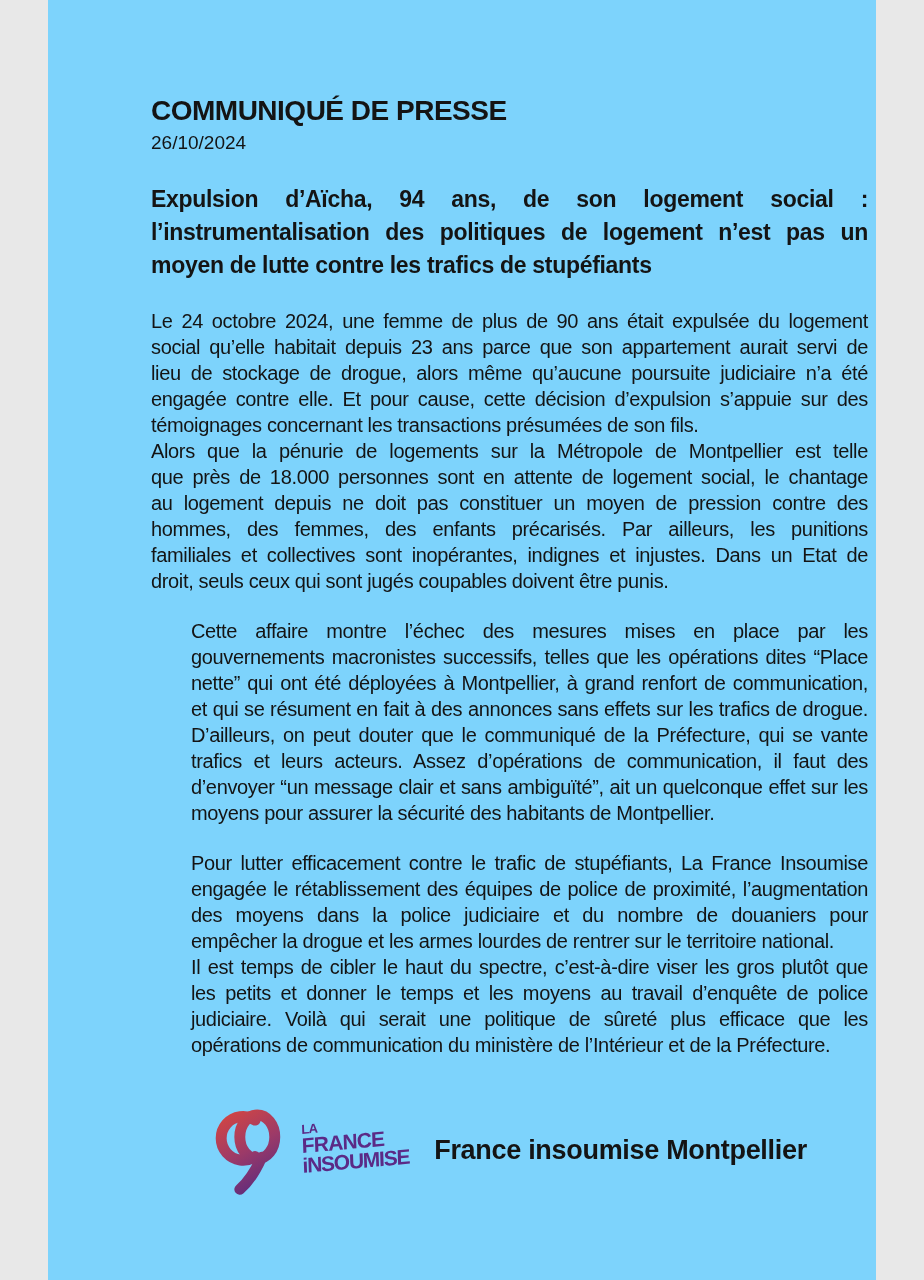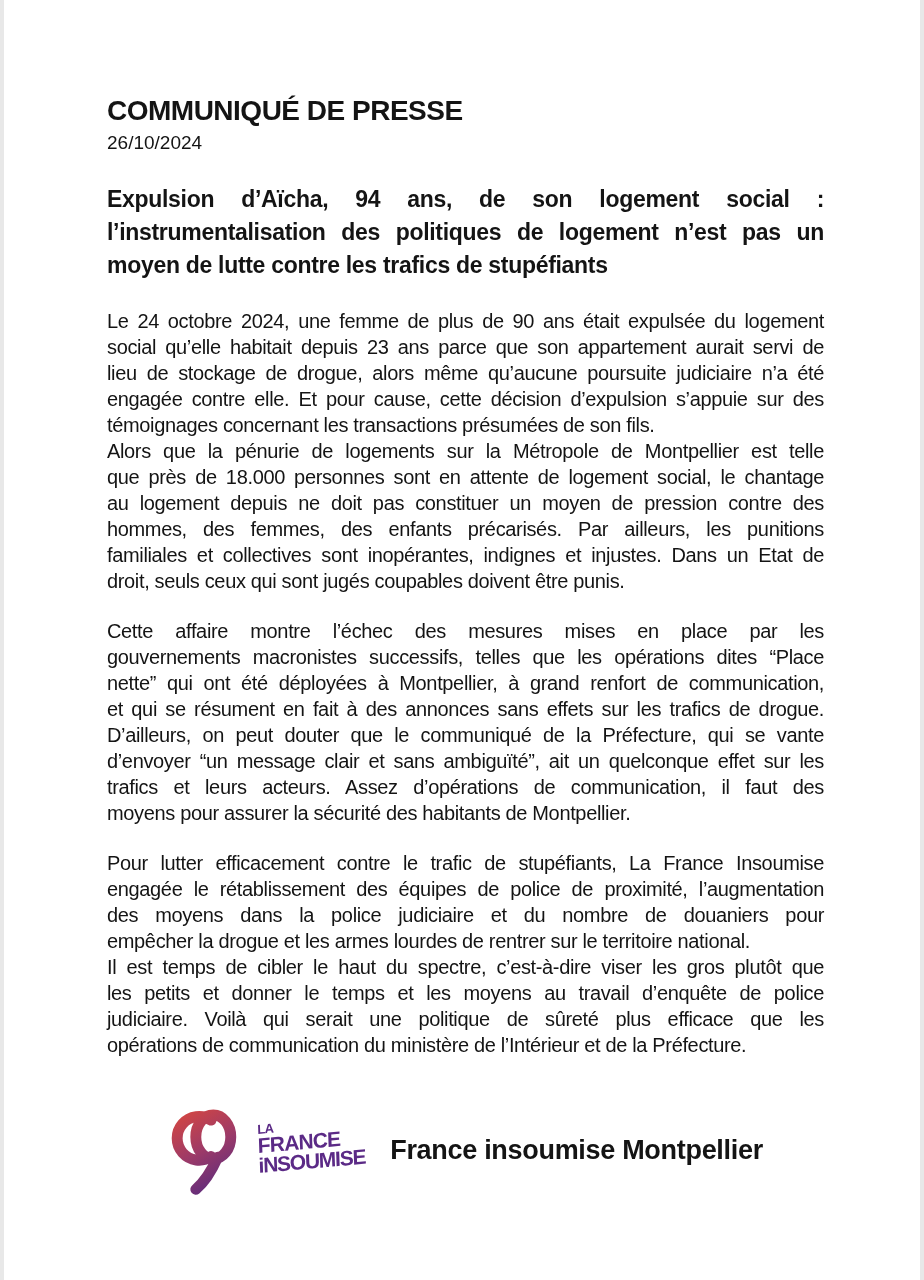--- a/index.html
+++ b/index.html
@@ -1,21 +1,21 @@
 <!DOCTYPE html>
 <html lang="fr"><head>
 <meta charset="utf-8">
 <title>Communiqué de presse</title>
 <style>
   html,body { margin:0; padding:0; background:#e8e8e8; }
   .page {
     position:relative;
-    width:916px; height:1280px;
+    width:828px; height:1280px;
     margin:0 auto;
-    background:#ffffff;
+    background:#7dd3fc;
     font-family:"Liberation Sans","DejaVu Sans",sans-serif;
     color:#141414;
     overflow:hidden;
   }
   .content {
     position:absolute;
     left:103px; top:96px;
     width:717px;
   }
   .kicker {
@@ -35,21 +35,21 @@
     font-weight:700;
     line-height:33px;
     letter-spacing:-0.3px;
   }
   .body-text {
     margin-top:26px;
     font-size:20px;
     line-height:26px;
     letter-spacing:-0.35px;
   }
-  .block + .block { margin-top:24px; }
+  .block + .block { margin-top:24px;margin-left:40px; }
   .jline { text-align:justify; text-align-last:justify; white-space:normal; }
   .lline { text-align:left; }
   .logo-row {
     position:absolute;
     left:0; top:1099px;
     width:924px;
     display:flex;
     align-items:center;
     justify-content:center;
     gap:15px;
@@ -98,22 +98,22 @@
           <div class="jline">hommes, des femmes, des enfants précarisés. Par ailleurs, les punitions</div>
           <div class="jline">familiales et collectives sont inopérantes, indignes et injustes. Dans un Etat de</div>
           <div class="lline">droit, seuls ceux qui sont jugés coupables doivent être punis.</div>
         </div>
         <div class="block">
           <div class="jline">Cette affaire montre l’échec des mesures mises en place par les</div>
           <div class="jline">gouvernements macronistes successifs, telles que les opérations dites “Place</div>
           <div class="jline">nette” qui ont été déployées à Montpellier, à grand renfort de communication,</div>
           <div class="jline">et qui se résument en fait à des annonces sans effets sur les trafics de drogue.</div>
           <div class="jline">D’ailleurs, on peut douter que le communiqué de la Préfecture, qui se vante</div>
+          <div class="jline">trafics et leurs acteurs. Assez d’opérations de communication, il faut des</div>
           <div class="jline">d’envoyer “un message clair et sans ambiguïté”, ait un quelconque effet sur les</div>
-          <div class="jline">trafics et leurs acteurs. Assez d’opérations de communication, il faut des</div>
           <div class="lline">moyens pour assurer la sécurité des habitants de Montpellier.</div>
         </div>
         <div class="block">
           <div class="jline">Pour lutter efficacement contre le trafic de stupéfiants, La France Insoumise</div>
           <div class="jline">engagée le rétablissement des équipes de police de proximité, l’augmentation</div>
           <div class="jline">des moyens dans la police judiciaire et du nombre de douaniers pour</div>
           <div class="lline">empêcher la drogue et les armes lourdes de rentrer sur le territoire national.</div>
           <div class="jline">Il est temps de cibler le haut du spectre, c’est-à-dire viser les gros plutôt que</div>
           <div class="jline">les petits et donner le temps et les moyens au travail d’enquête de police</div>
           <div class="jline">judiciaire. Voilà qui serait une politique de sûreté plus efficace que les</div>

